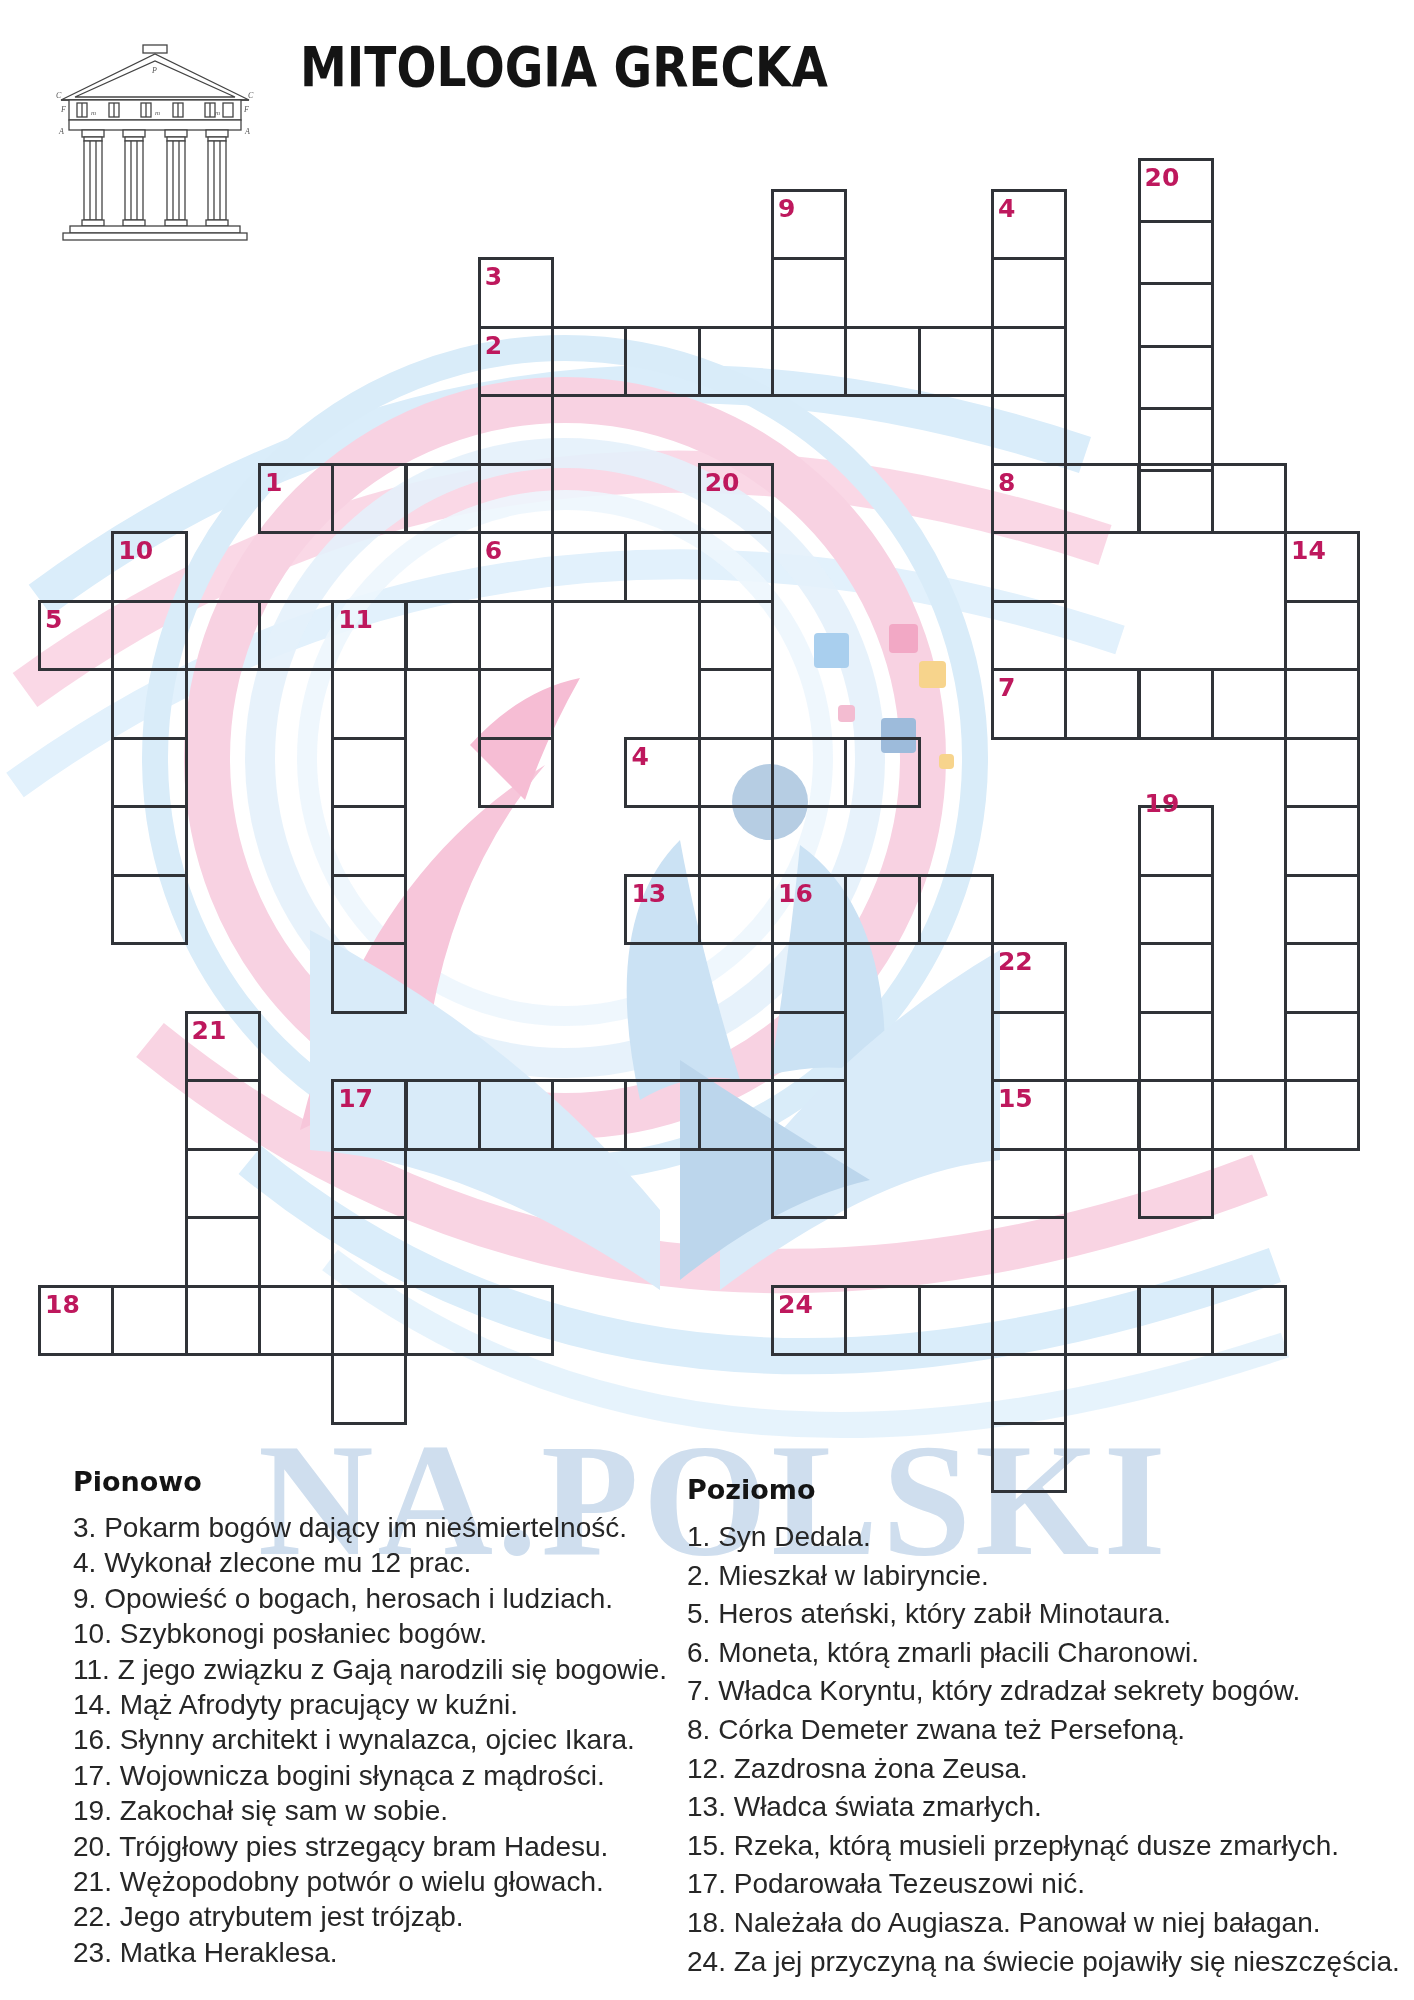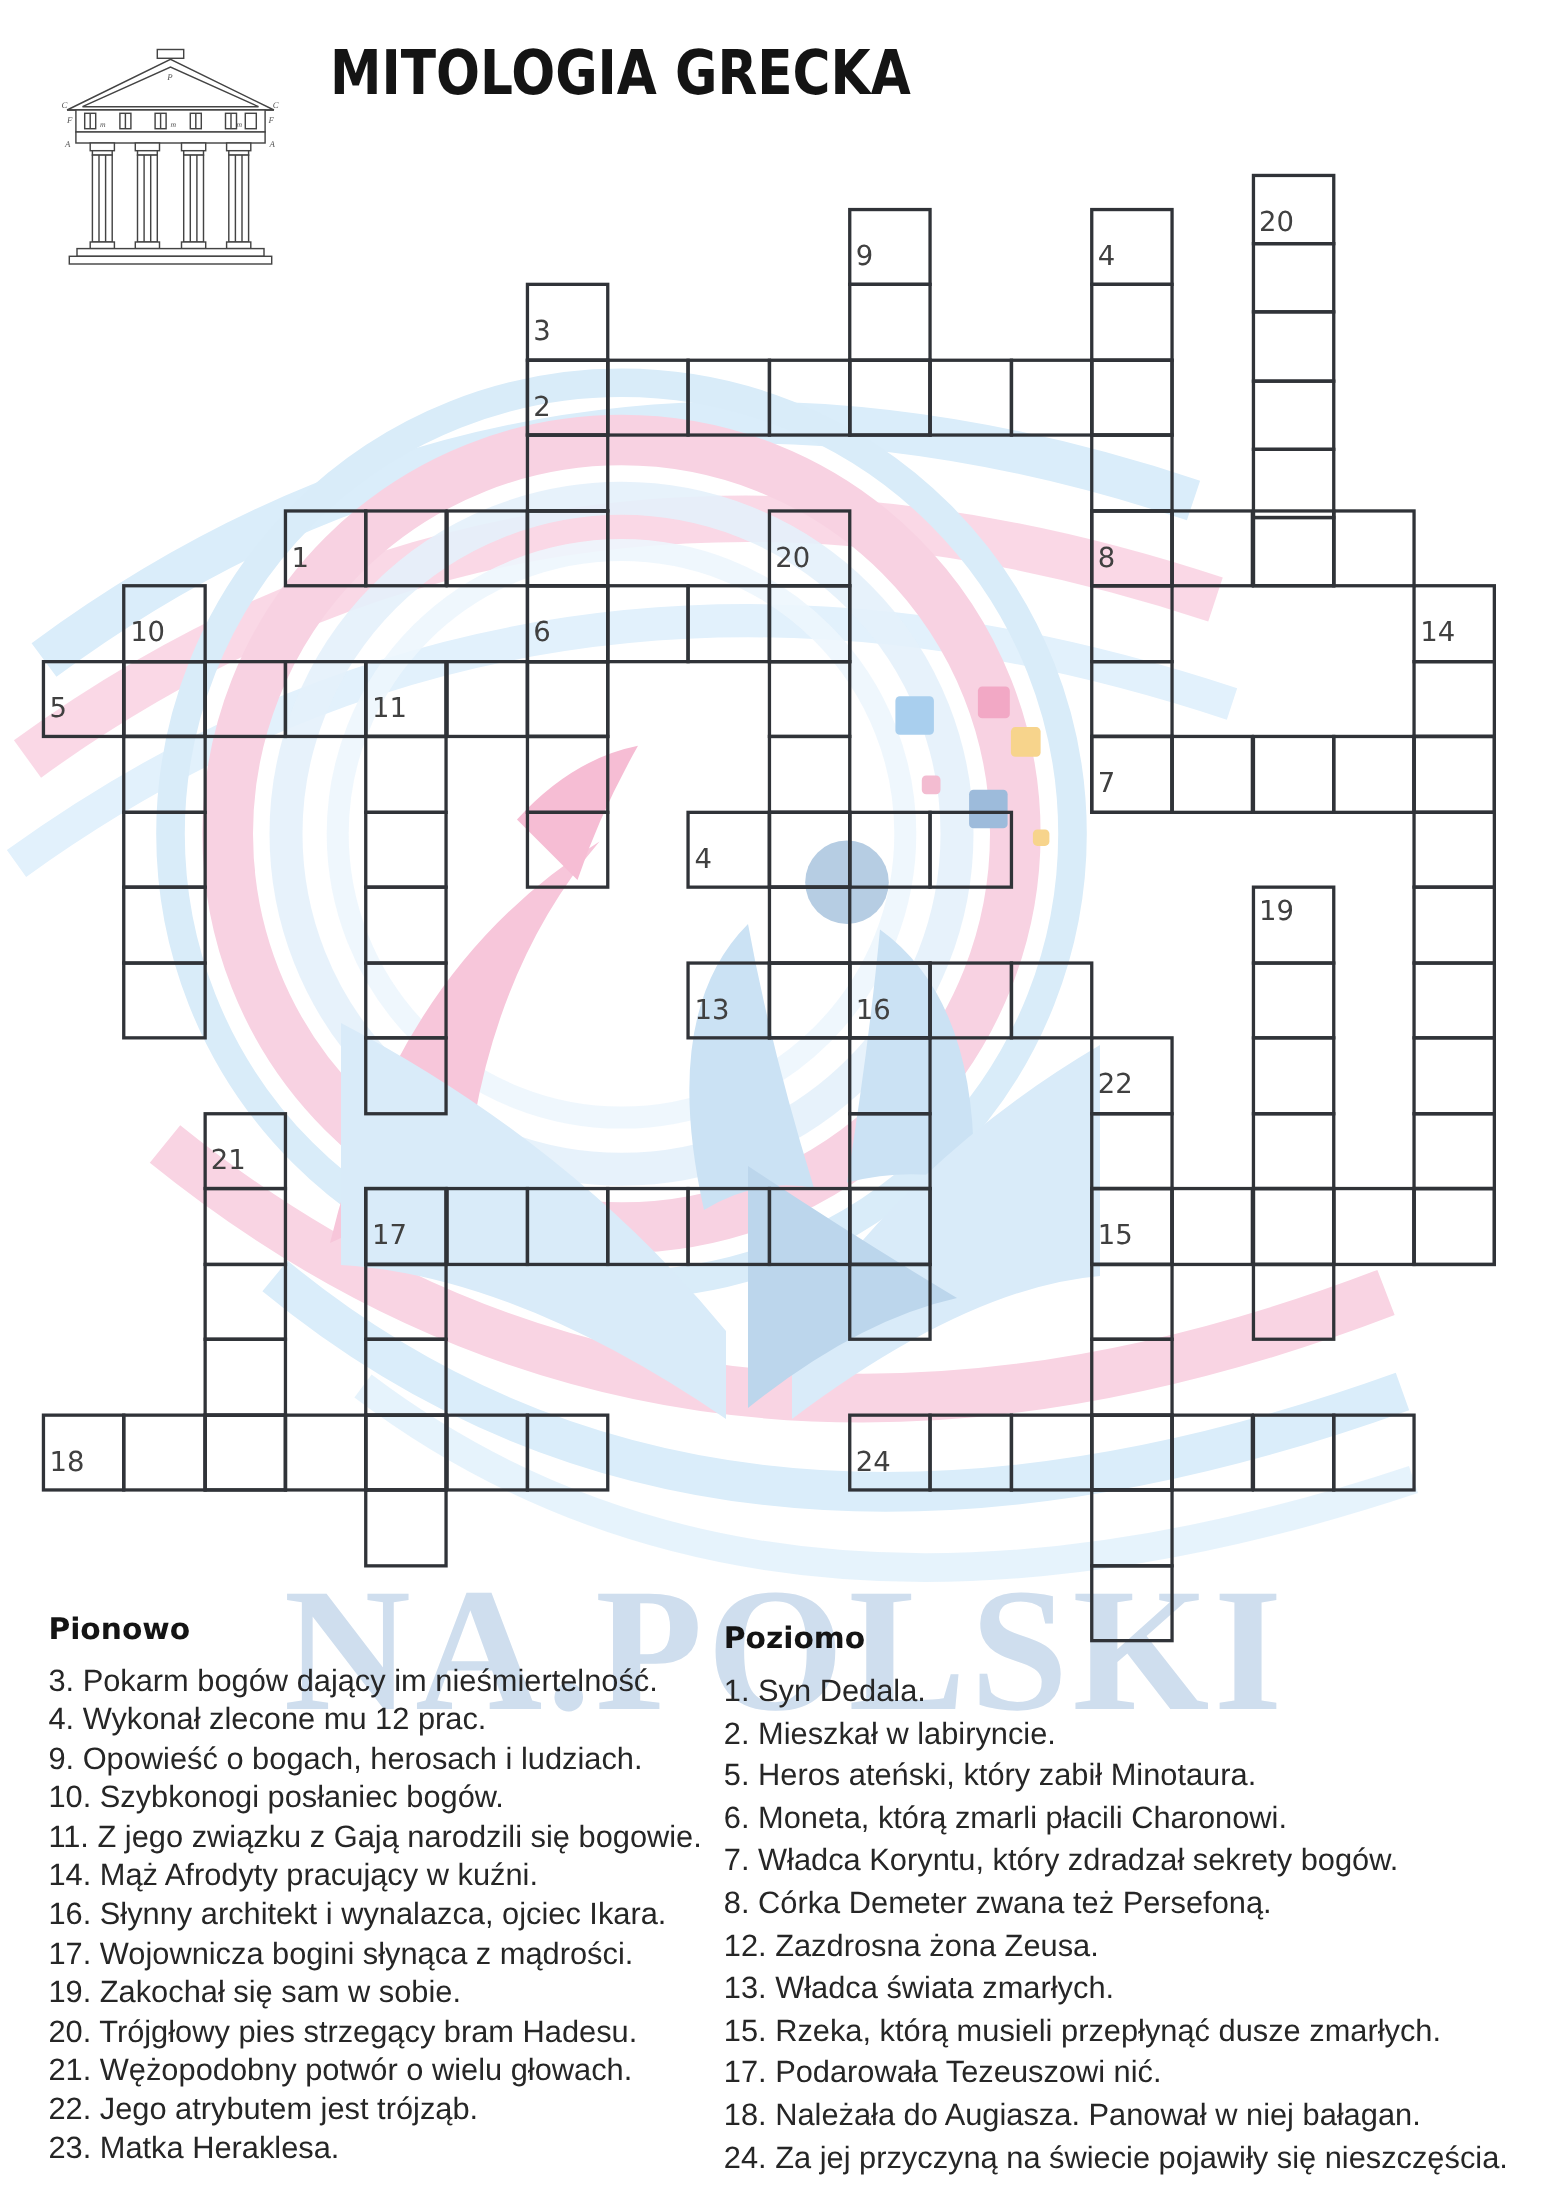--- a/index.html
+++ b/index.html
@@ -8,23 +8,23 @@
   .wm{position:absolute;left:0;top:0;pointer-events:none;}
   .wm-text{position:absolute;left:258px;top:1408px;font-family:"Liberation Serif",serif;
            font-weight:bold;font-size:160px;letter-spacing:4px;color:#cfdeee;z-index:1;}
   .decor-square{position:absolute;border-radius:4px;z-index:1;}
   .title{position:absolute;left:300px;top:34px;font-family:"DejaVu Sans",sans-serif;
          font-weight:bold;font-size:56px;color:#141414;letter-spacing:0px;
          transform:scaleX(0.84);transform-origin:left top;white-space:nowrap;z-index:6;}
   .temple{position:absolute;left:55px;top:42px;z-index:6;}
   #grid{position:absolute;left:0;top:0;z-index:4;}
   .cell{position:absolute;border:3px solid #303338;box-sizing:border-box;background:transparent;}
-  .cell-num{position:absolute;z-index:5;color:#404040;font-family:"DejaVu Sans",sans-serif;
-            font-weight:normal;font-size:25px;line-height:1;margin-top:24px;}
-  .clue-col{position:absolute;z-index:6;color:#262626;}
+  .cell-num{position:absolute;z-index:5;color:#be185d;font-family:"DejaVu Sans",sans-serif;
+            font-weight:bold;font-size:25px;line-height:1;}
+  .clue-col{position:absolute;z-index:6;color:#262626;margin-left:29px;}
   .clue-head{font-family:"DejaVu Sans",sans-serif;font-weight:bold;font-size:27px;color:#141414;
              margin:0 0 13px 0;}
   .clue-list{font-size:28px;white-space:nowrap;}
   .clue-col.down  .clue-list{line-height:35.4px;}
   .clue-col.across .clue-list{line-height:38.6px;}
 </style>
 </head>
 <body>
 
 <div class="page">

